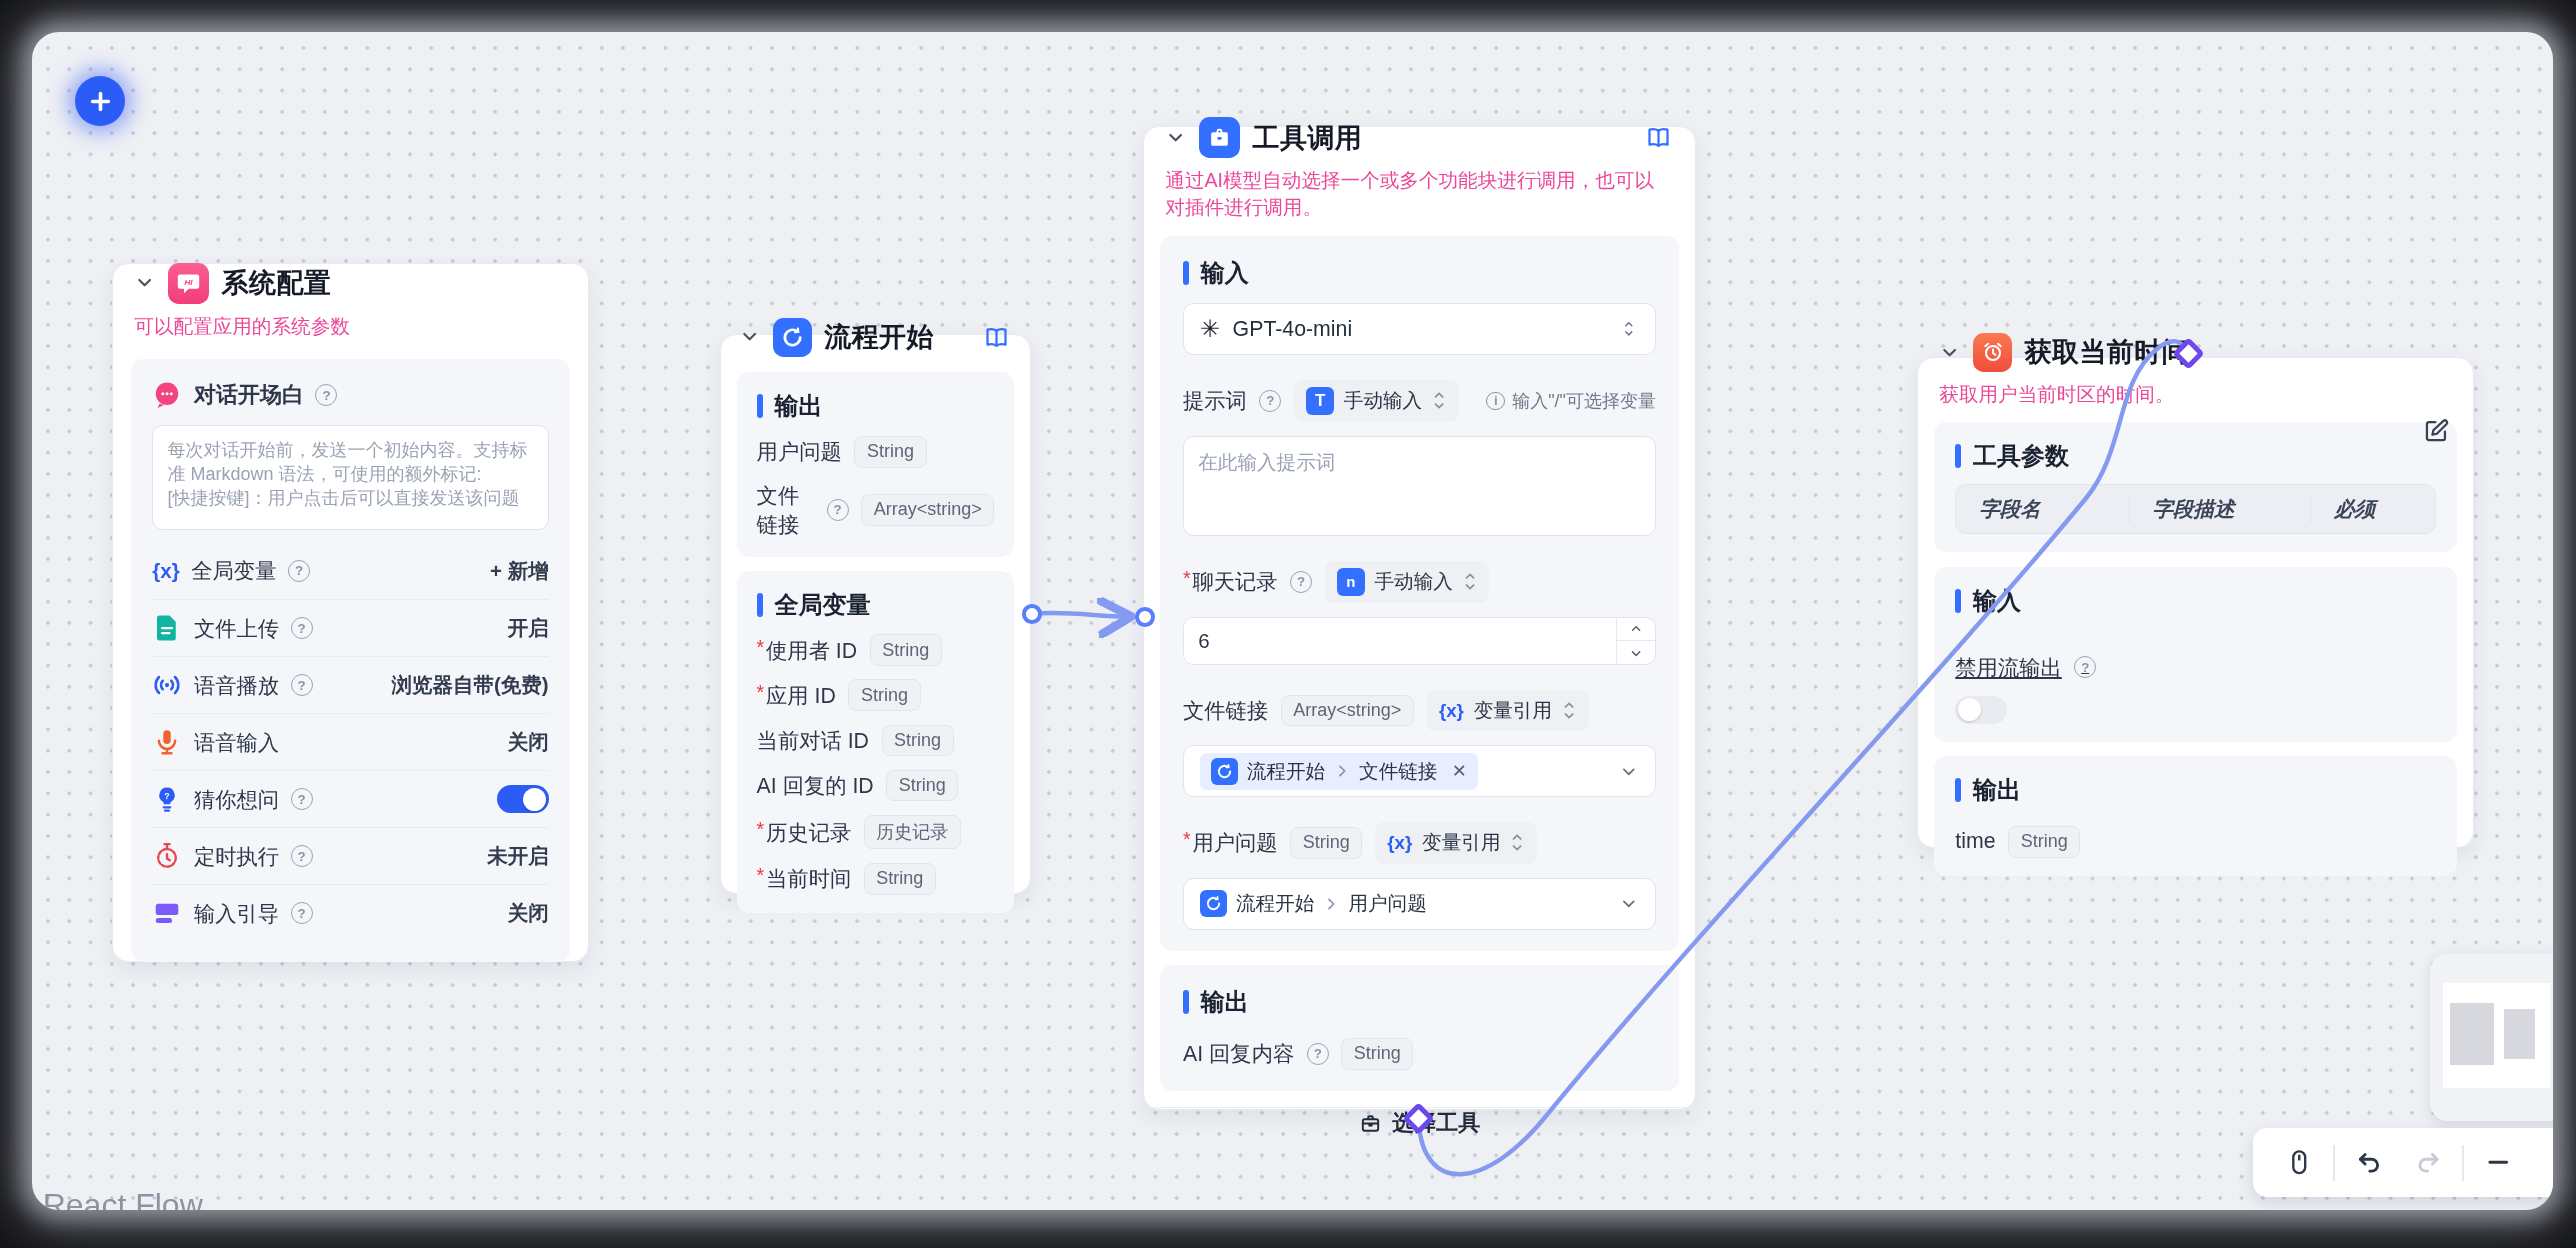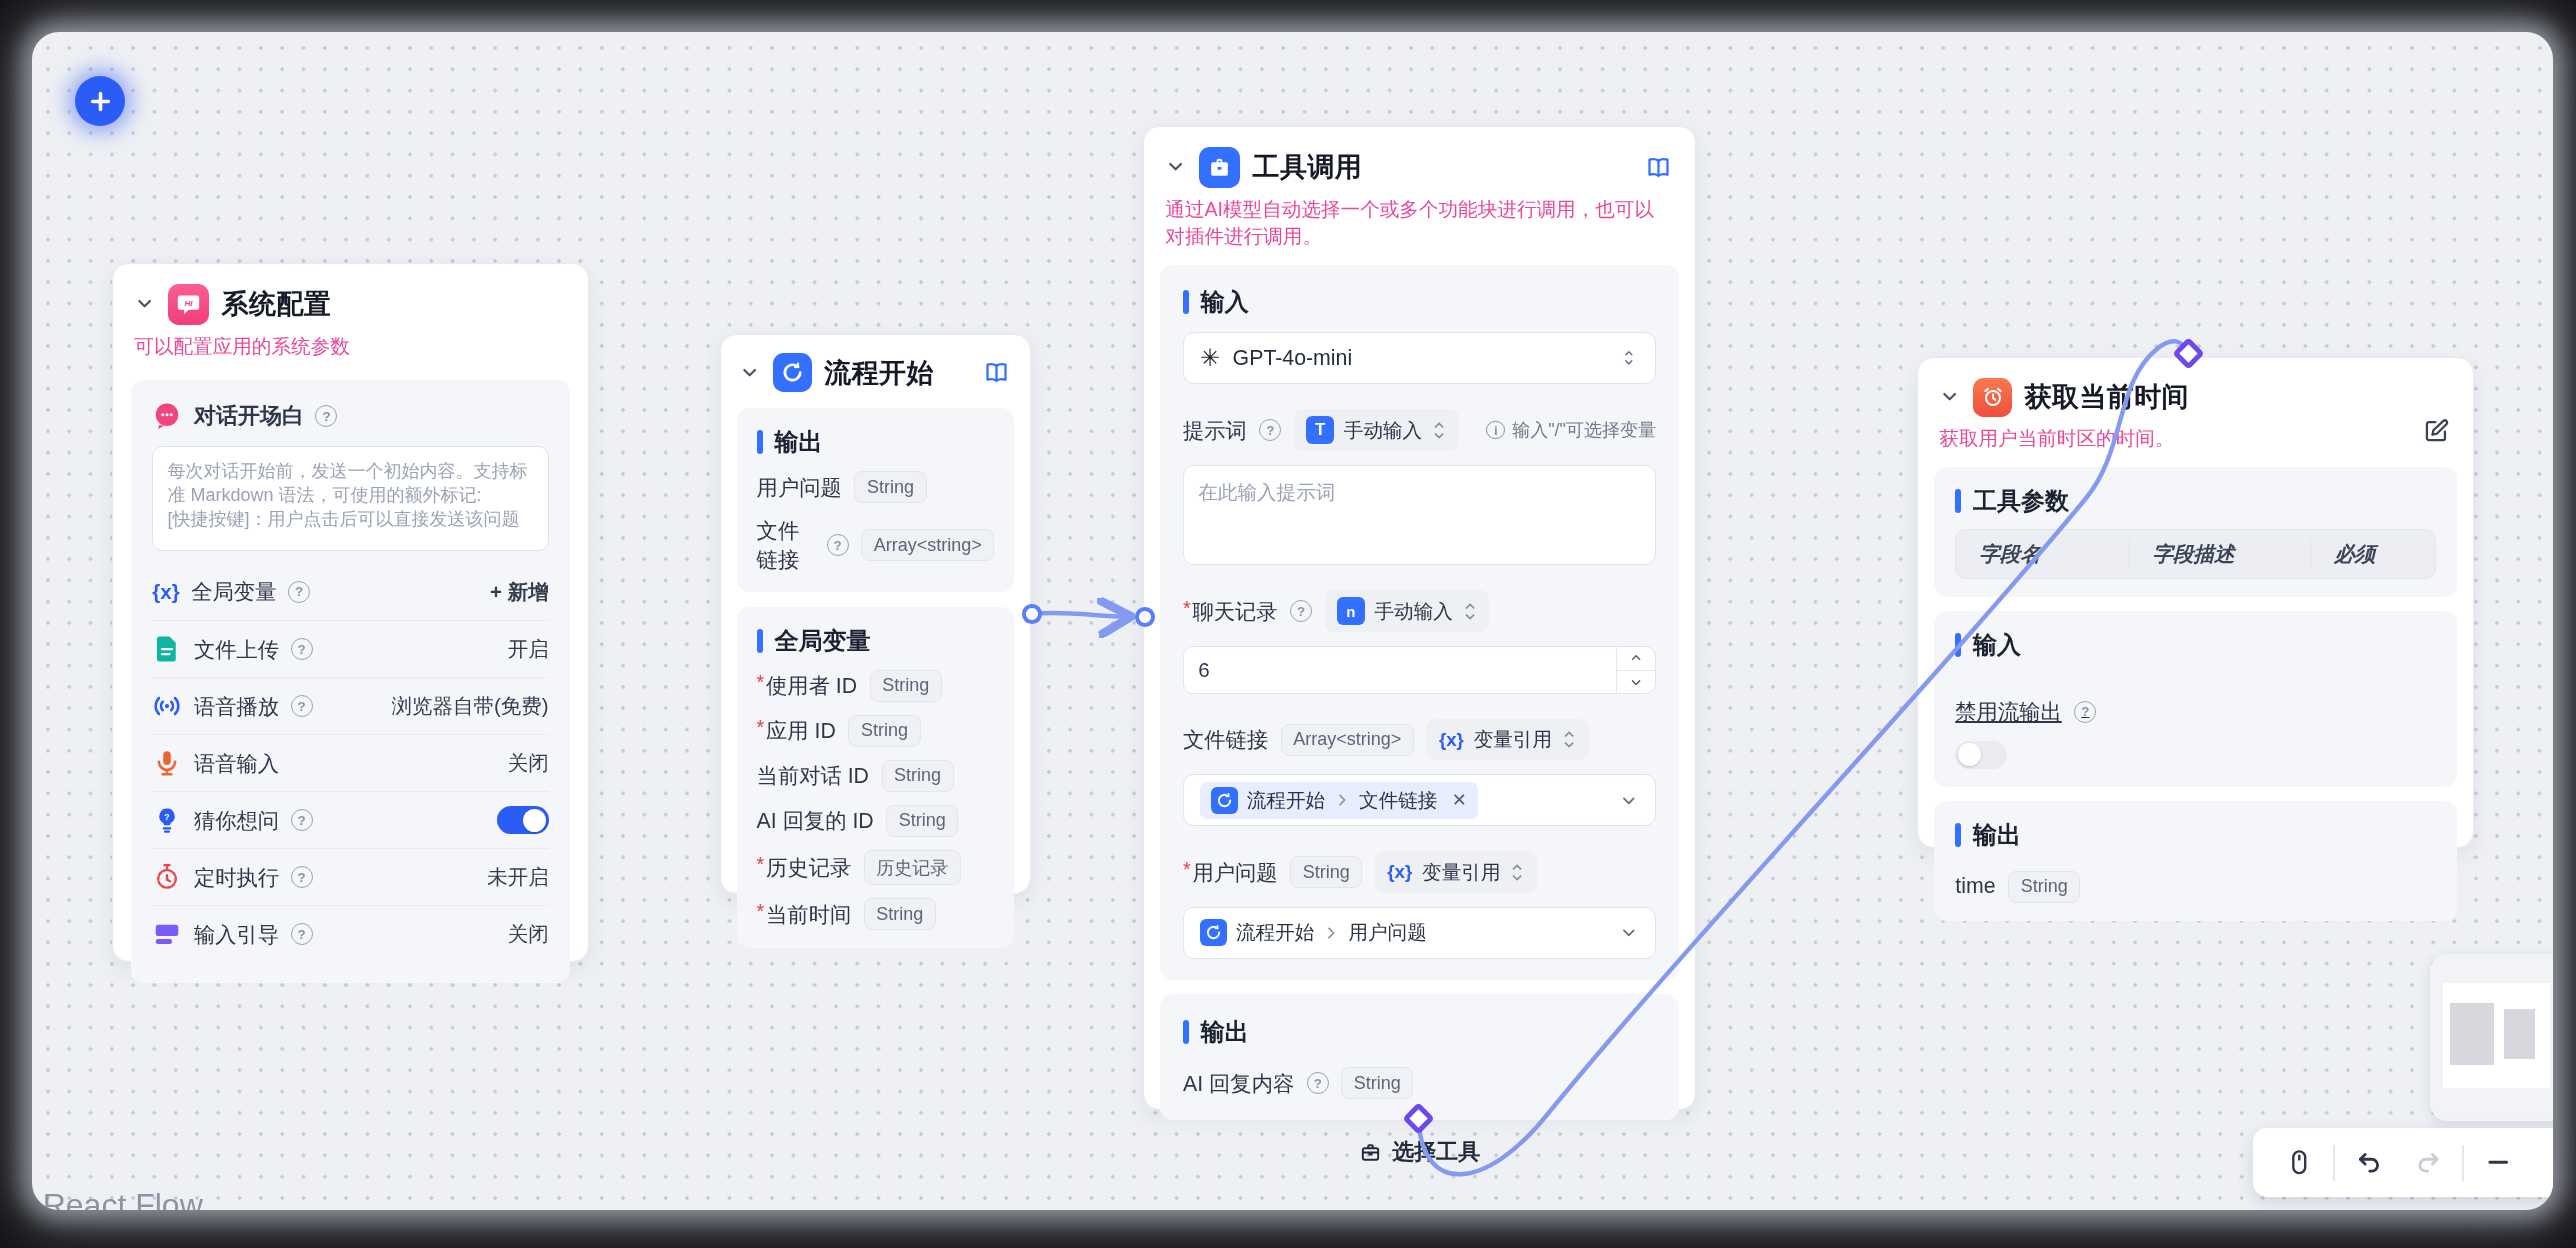--- a/index.html
+++ b/index.html
@@ -8,21 +8,21 @@
   .canvas {
     position:absolute; left:32px; top:32px; width:2521px; height:1178px;
     background:#eef0f4; border-radius:27px; overflow:hidden;
     box-shadow:0 0 23px 10.7px rgba(175,178,186,.75), 0 0 80px 36px rgba(120,123,132,.45);
     background-image:radial-gradient(circle, #c6cad4 1.5px, transparent 2px);
     background-size:21.3px 21.3px; background-position:5.3px 5.3px;
   }
 
   
   .node { position:absolute; background:#fff; border:0.9px solid #e7e9f1; border-radius:16px;
-          box-shadow:0 7.1px 21.3px rgba(35,45,75,.08); display:flex; flex-direction:column; }
+          box-shadow:0 7.1px 21.3px rgba(35,45,75,.08); display:flex; flex-direction:column;justify-content:center; }
   .nhead { display:flex; align-items:center; gap:12.5px; padding:19.6px 23px 3.6px 21.3px; }
   .chev { width:21.3px; height:21.3px; color:#475062; flex:0 0 auto; }
   .nicon { width:41px; height:41px; border-radius:10.7px; display:flex; align-items:center; justify-content:center; flex:0 0 auto; }
   .ntitle { font-size:27px; font-weight:700; color:#141a26; flex:1 1 auto; letter-spacing:0.4px; }
   .hicon { width:27px; height:27px; color:#3370ff; flex:0 0 auto; }
   .nsub { padding:5.3px 23px 0 21.3px; font-size:19.6px; color:#ec4899; }
 
   .panel { background:#f5f6f9; border-radius:12.5px; margin:14.2px 16px 0 16px; padding:19.6px 23px; }
   .sec { display:flex; align-items:center; gap:11.6px; }
   .secbar { width:6.2px; height:24px; border-radius:3.6px; background:#3370ff; }
@@ -74,21 +74,21 @@
   .toggle.on { background:#2b5cf6; } .toggle.on .knob { right:2.7px; }
   .toggle.off { background:#e9ebf1; } .toggle.off .knob { left:2.7px; }
 
   
   #sysnode { left:80px; top:231px; width:477px; height:699px; }
   .cfghead { display:flex; align-items:center; gap:11.6px; font-size:22px; color:#2e3749; font-weight:600; }
   .cfgic { width:30px; height:30px; flex:0 0 auto; }
   .cfgrow { display:flex; align-items:center; gap:11.6px; height:57px; font-size:21.3px; color:#2e3749;
             border-top:0.9px solid #e9ebf1; }
   .cfgrow:first-of-type { border-top:none; }
-  .cfgval { margin-left:auto; font-size:20.5px; color:#333c4e; white-space:nowrap; }
+  .cfgval { margin-left:auto; font-size:20.5px; color:#333c4e; white-space:nowrap;font-weight:bold; }
 
   
   #startnode { left:688px; top:302px; width:311px; height:560px; }
   #startnode .panel { padding:18px 19.6px; }
   #startnode .frow { margin-top:13.3px; }
 
   
   #toolnode { left:1111px; top:94px; width:553px; height:984px; }
   #toolnode .panel { padding:21.3px 23px; }
   .tfoot { margin-top:auto; border-top:0.9px solid #ecEEF3; border-top:0.9px solid #eceef3; height:52px;

